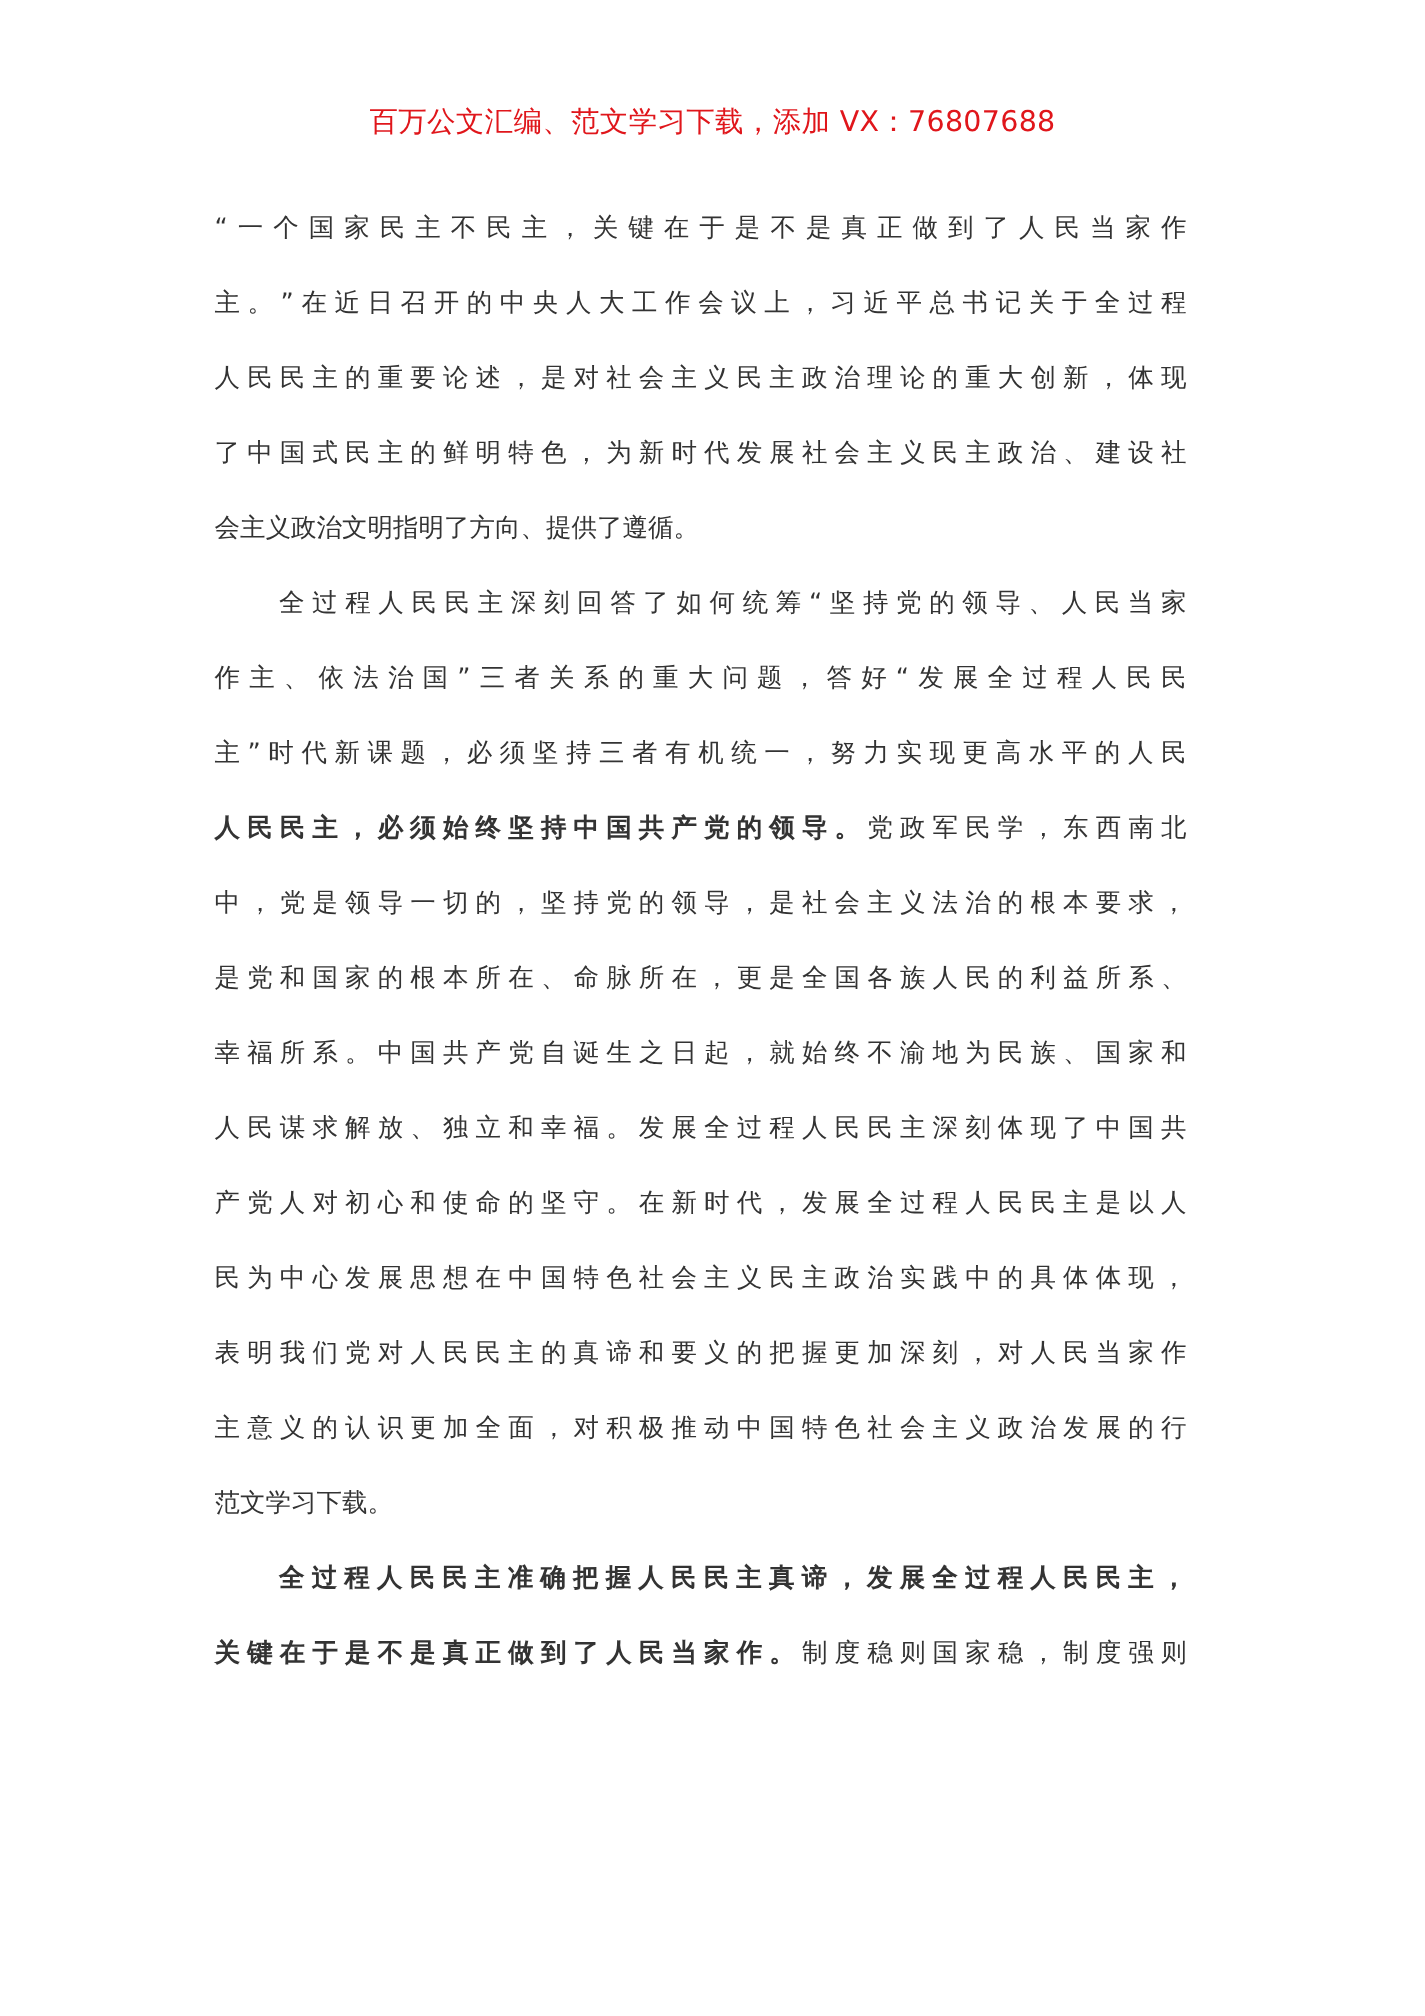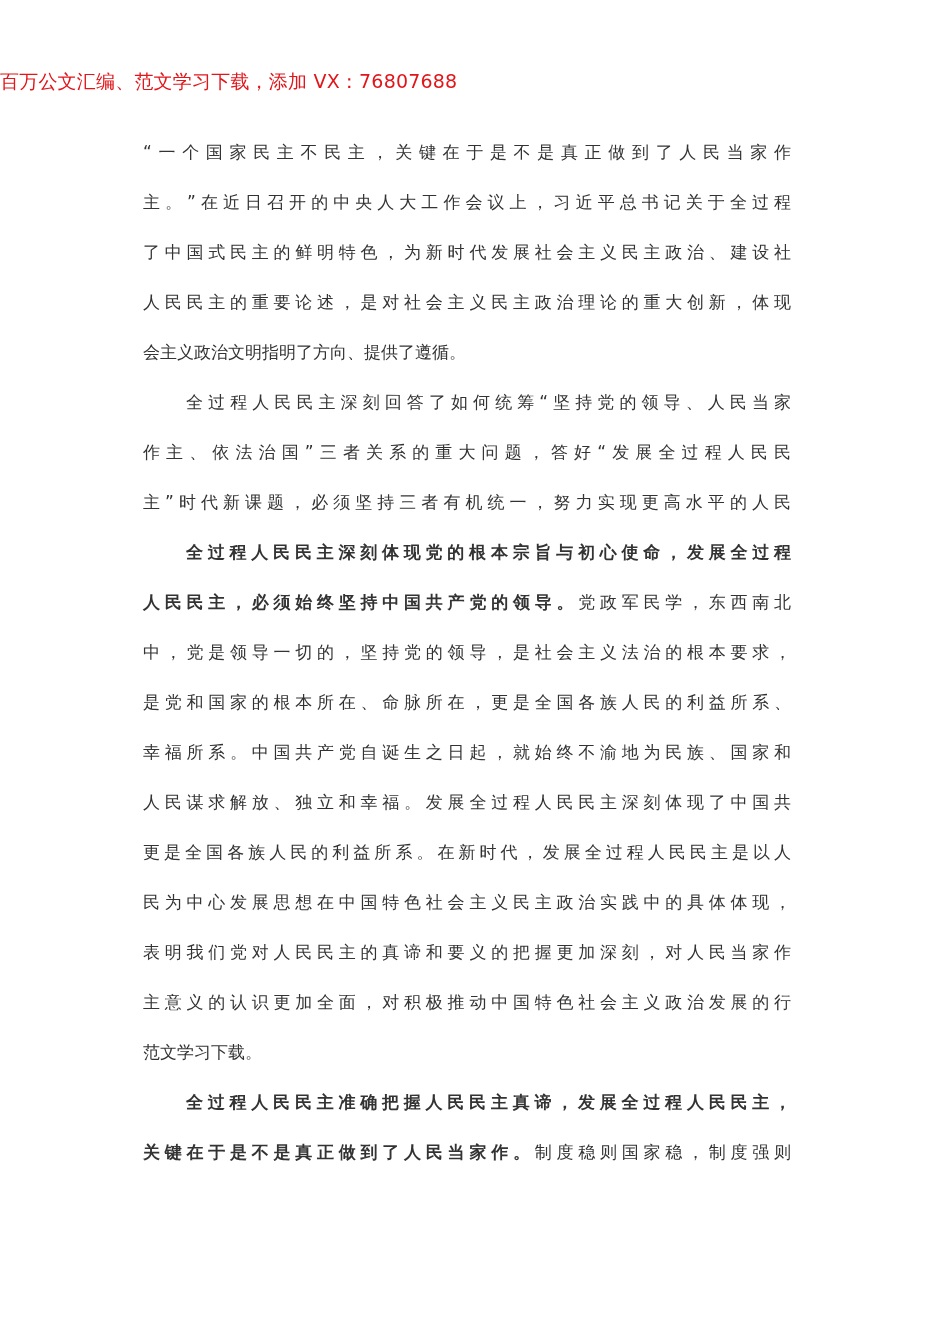--- a/index.html
+++ b/index.html
@@ -1,56 +1,55 @@
 <!DOCTYPE html>
 <html><head>
 <meta charset="utf-8">
 <style>
   html, body { margin: 0; padding: 0; background: #ffffff; }
   body { width: 950px; height: 1344px; position: relative; overflow: hidden;
          font-family: "DejaVu Sans", "Liberation Sans", sans-serif; }
-  .header { position: absolute; top: 66px; left: 0; width: 950px; 
+  .header { position: absolute; top: 66px; left: 0; width: 950px; text-align: center;
             color: #e0161b; font-size: 19px; line-height: 30px; letter-spacing: 0.2px; }
   .body { position: absolute; top: 135px; left: 143px; width: 650px; color: #333333;
           font-size: 17px; }
   .line { height: 50px; line-height: 34px; white-space: nowrap; overflow: visible;
           text-align: justify; text-align-last: justify; width: 648px; }
-  .line.last { text-align-last: left; }
+  .line.last { text-align-last: left; font-family: Liberation Serif, serif; }
   .line.indent { padding-left: 43px; width: 605px; }
   .line b { font-weight: bold; color: #333333; }
 </style>
 </head>
 <body>
 
 <div class="header">百万公文汇编、范文学习下载，添加 VX：76807688</div>
 
 <div class="body">
 
   <div>
     <div class="line">“一个国家民主不民主，关键在于是不是真正做到了人民当家作</div>
     <div class="line">主。”在近日召开的中央人大工作会议上，习近平总书记关于全过程</div>
+    <div class="line">人民民主的重要论述，是对社会主义民主政治理论的重大创新，体现</div>
     <div class="line">了中国式民主的鲜明特色，为新时代发展社会主义民主政治、建设社</div>
-    <div class="line">人民民主的重要论述，是对社会主义民主政治理论的重大创新，体现</div>
     <div class="line last">会主义政治文明指明了方向、提供了遵循。</div>
   </div>
 
   <div>
     <div class="line indent">全过程人民民主深刻回答了如何统筹“坚持党的领导、人民当家</div>
     <div class="line">作主、依法治国”三者关系的重大问题，答好“发展全过程人民民</div>
     <div class="line">主”时代新课题，必须坚持三者有机统一，努力实现更高水平的人民</div>
   </div>
 
   <div>
-    <div class="line indent"><b>全过程人民民主深刻体现党的根本宗旨与初心使命，发展全过程</b></div>
     <div class="line"><b>人民民主，必须始终坚持中国共产党的领导。</b><span>党政军民学，东西南北</span></div>
     <div class="line">中，党是领导一切的，坚持党的领导，是社会主义法治的根本要求，</div>
     <div class="line">是党和国家的根本所在、命脉所在，更是全国各族人民的利益所系、</div>
     <div class="line">幸福所系。中国共产党自诞生之日起，就始终不渝地为民族、国家和</div>
     <div class="line">人民谋求解放、独立和幸福。发展全过程人民民主深刻体现了中国共</div>
-    <div class="line">更是全国各族人民的利益所系。在新时代，发展全过程人民民主是以人</div>
+    <div class="line">产党人对初心和使命的坚守。在新时代，发展全过程人民民主是以人</div>
     <div class="line">民为中心发展思想在中国特色社会主义民主政治实践中的具体体现，</div>
     <div class="line">表明我们党对人民民主的真谛和要义的把握更加深刻，对人民当家作</div>
     <div class="line">主意义的认识更加全面，对积极推动中国特色社会主义政治发展的行</div>
     <div class="line last">范文学习下载。</div>
   </div>
 
   <div>
     <div class="line indent"><b>全过程人民民主准确把握人民民主真谛，发展全过程人民民主，</b></div>
     <div class="line"><b>关键在于是不是真正做到了人民当家作。</b><span>制度稳则国家稳，制度强则</span></div>
   </div>

